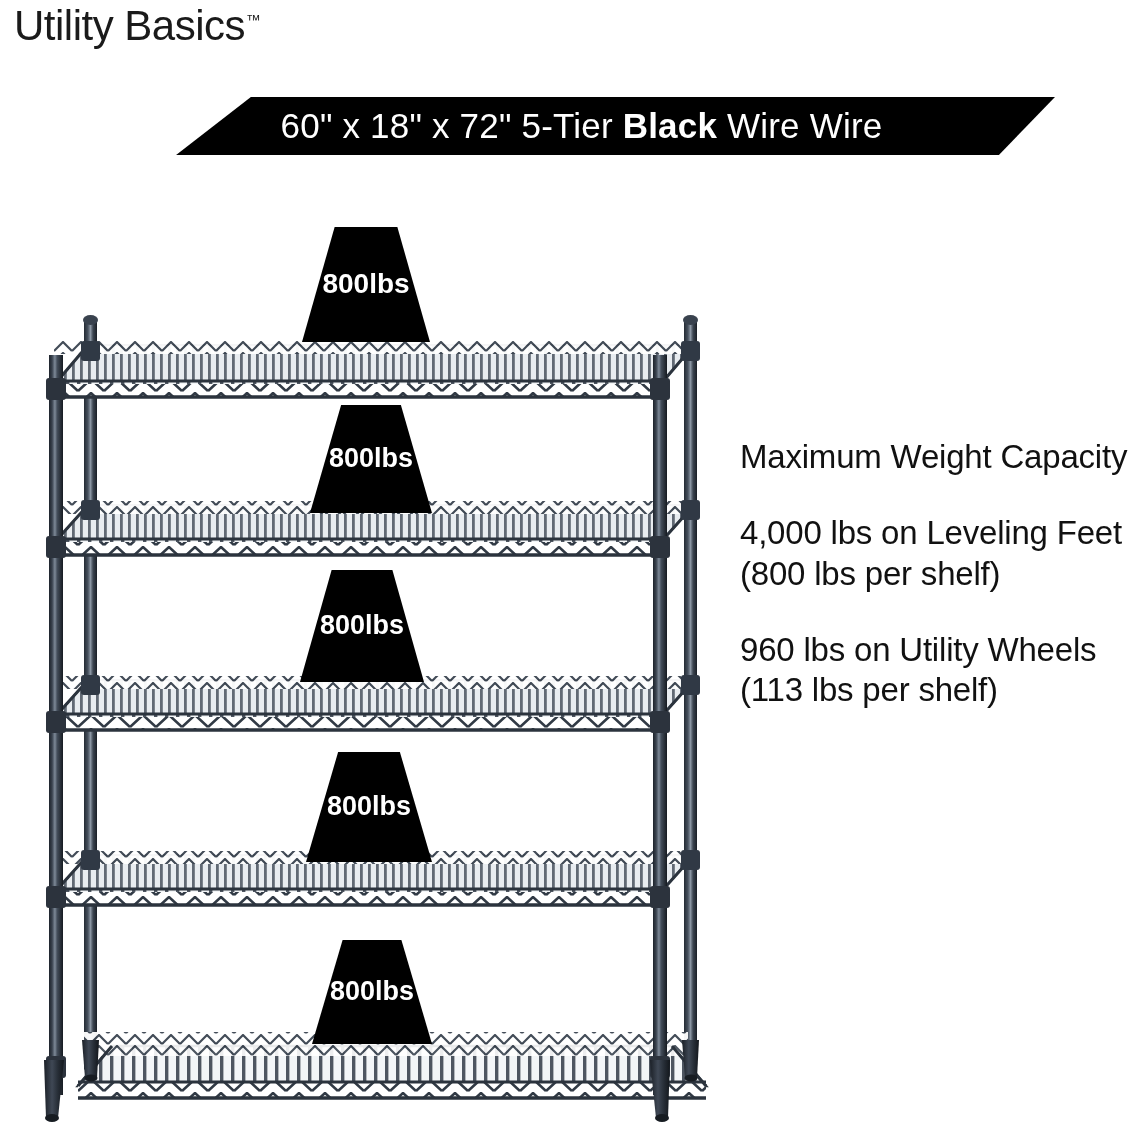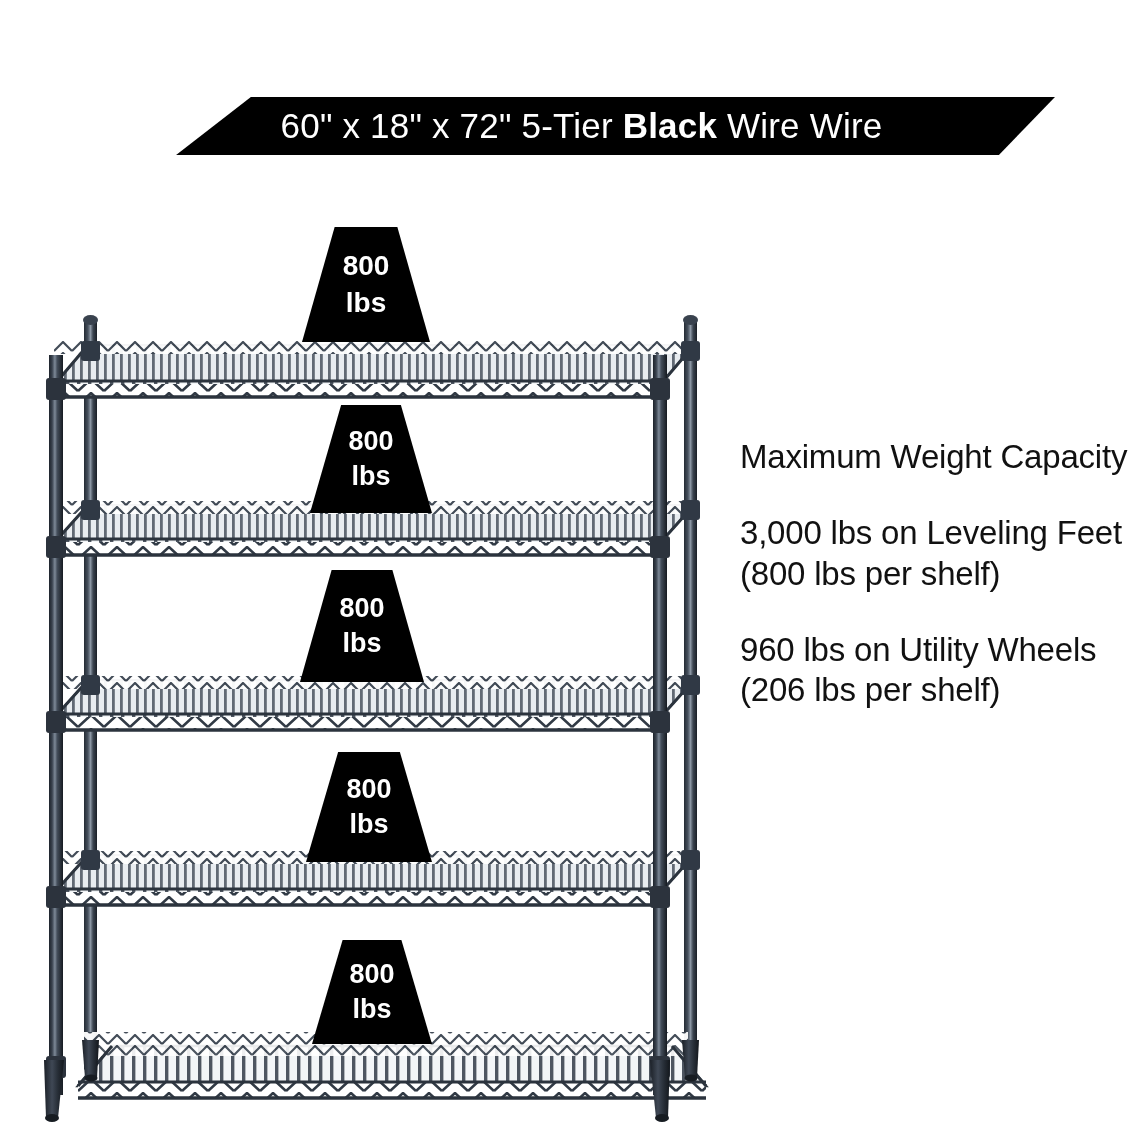--- a/index.html
+++ b/index.html
@@ -108,36 +108,39 @@
   .weight-badge .badge-shape {
     position: absolute;
     inset: 0;
     background: #000000;
     clip-path: polygon(25.5% 0%, 74.5% 0%, 100% 100%, 0% 100%);
   }
   .badge-text {
     position: absolute;
     inset: 0;
     display: flex;
-    flex-direction: column;
+    flex-direction: row;
     align-items: center;
     justify-content: center;
     color: #ffffff;
     font-weight: 700;
     line-height: 1.30;
     pointer-events: none;
   }
   .badge-amount { display: block; }
   .badge-unit { display: block; }
 </style>
 </head>
 <body>
 
 <div id="page">
 
+  <div id="brand-logo">
+    <span>Utility Basics</span><span class="tm">™</span>
+  </div>
 
   <div id="title-banner">
     <div id="banner-text">
       <span>60" x 18" x 72" 5-Tier </span><b>Black</b><span> Wire Wire</span>
     </div>
   </div>
 
   <div id="rack">
     <svg width="740" height="1131" viewBox="0 0 740 1131" xmlns="http://www.w3.org/2000/svg">
       <defs>
@@ -333,21 +336,21 @@
     <div class="badge-text" style="font-size:27px;">
       <span class="badge-amount">800</span>
       <span class="badge-unit">lbs</span>
     </div>
   </div>
 
   <div id="spec-column">
     <div class="spec-heading">Maximum Weight Capacity</div>
 
     <div class="spec-para">
-      <span>3,000 lbs on </span><b>Leveling Feet</b><span> (800 lbs per shelf)</span>
+      <span>4,000 lbs on </span><b>Leveling Feet</b><span> (800 lbs per shelf)</span>
     </div>
 
     <div class="spec-para">
-      <span>960 lbs on </span><b>Utility Wheels</b><span> (206 lbs per shelf)</span>
+      <span>960 lbs on </span><b>Utility Wheels</b><span> (113 lbs per shelf)</span>
     </div>
   </div>
 
 </div>
 
 </body></html>

